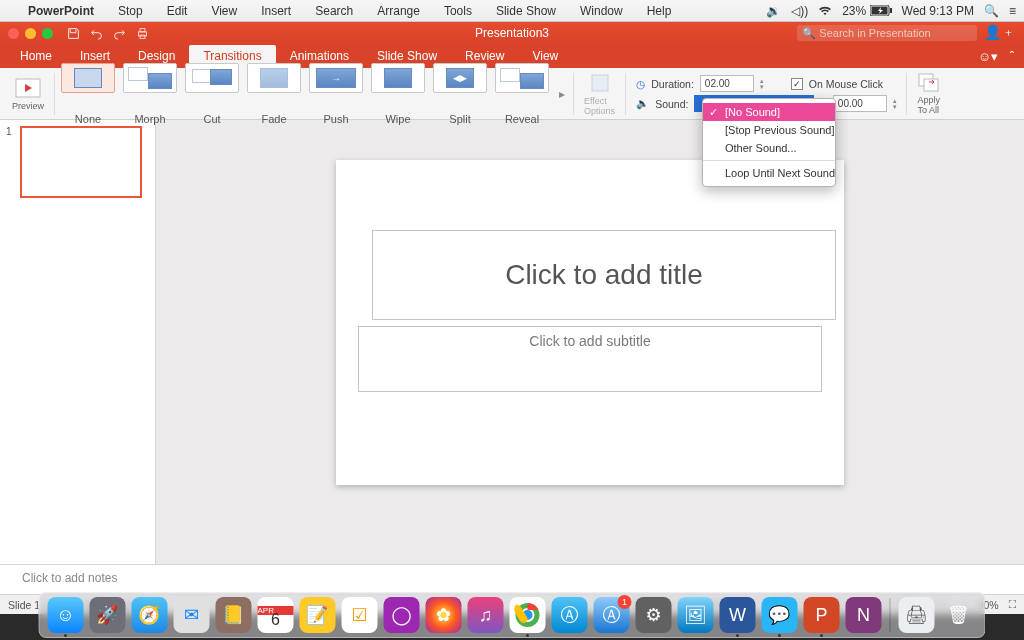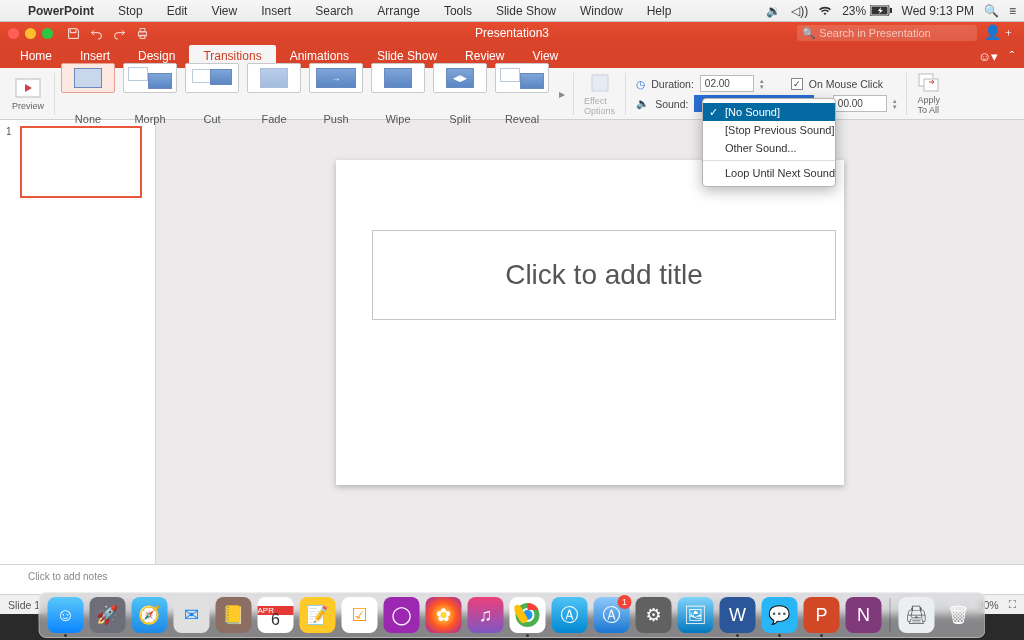--- a/index.html
+++ b/index.html
@@ -46,38 +46,38 @@
 .gallery-nav{ width:14px; height:34px; display:flex; align-items:center; justify-content:center; color:#888; font-size:12px;}
 
 .timing{ display:flex; flex-direction:column; gap:3px; font-size:10.5px; color:#444; margin-left:6px;}
 .timing .row{ display:flex; align-items:center; gap:6px;}
 .timing .fld{ width:54px; height:17px; border:1px solid #bbb; background:#fff; font-size:10px; padding:0 4px; display:flex; align-items:center; justify-content:space-between;}
 .spin{ width:10px; display:flex; flex-direction:column; font-size:6px; line-height:6px; color:#888; margin-left:-1px;}
 .chk{ width:12px;height:12px; border:1px solid #888; background:#fff; display:inline-flex; align-items:center; justify-content:center; font-size:9px; color:#333;}
 
 .dropdown-popup{ position:absolute; top:30px; left:702px; width:134px; background:#fff; border:1px solid #b5b5b5; border-radius:4px; box-shadow:0 4px 14px rgba(0,0,0,.28); z-index:50; padding:4px 0; font-size:11px; color:#333;}
 .dropdown-popup .opt{ padding:3px 12px 3px 22px; position:relative; white-space:nowrap;}
-.dropdown-popup .opt.sel{ background:#0369a1; color:#fff;}
+.dropdown-popup .opt.sel{ background:#ec4899; color:#fff;}
 .dropdown-popup .opt.sel::before{ content:"✓"; position:absolute; left:6px;}
 .dropdown-popup hr{ border:none; border-top:1px solid #ddd; margin:3px 0;}
 
 
 .workspace{ display:flex; height:444px; background:#eceaea;}
 .thumbs{ width:156px; background:#fff; border-right:1px solid #d5d5d5; padding:6px; }
 .thumb-wrap{ display:flex; gap:4px;}
 .thumb-num{ font-size:10px; color:#555; width:10px;}
 .thumb{ width:122px; height:72px; background:#fff; border:2px solid #e8573a;}
 .canvas-area{ flex:1; display:flex; align-items:flex-start; justify-content:center; padding-top:40px; overflow:hidden;}
 .slide{ width:508px; height:325px; background:#fff; box-shadow:0 2px 6px rgba(0,0,0,.25); position:relative;}
 .ph{ position:absolute; border:1px solid #c5c5c5; display:flex; align-items:center; justify-content:center; color:#7a7a7a;}
 .ph-title{ left:36px; top:70px; width:464px; height:90px; font-size:28px; color:#555;}
 .ph-sub{ left:22px; top:166px; width:464px; height:66px; font-size:14px; align-items:flex-start; padding-top:6px;}
 
 
-.notes{ height:30px; background:#fff; border-top:1px solid #d5d5d5; font-size:10px; color:#888; padding:6px 28px;}
+.notes{ height:30px; background:#fff; border-top:1px solid #d5d5d5; font-size:12px; color:#888; padding:6px 22px;}
 
 
 .statusbar{ height:20px; background:#f0f0f0; border-top:1px solid #d0d0d0; display:flex; align-items:center; font-size:10.5px; color:#555; padding:0 8px;}
 .statusbar .sb-left{ display:flex; gap:14px;}
 .statusbar .sb-right{ margin-left:auto; display:flex; align-items:center; gap:10px;}
 .view-btns{ display:flex; gap:2px;}
 .view-btns span{ width:20px; height:14px; border:1px solid #c0c0c0; background:#fafafa; display:inline-flex; align-items:center; justify-content:center; font-size:9px;}
 .zoom-slider{ width:80px; height:4px; background:#ccc; position:relative; border-radius:2px;}
 .zoom-slider::after{content:""; position:absolute; left:40%; top:-3px; width:8px;height:10px;background:#888;border-radius:2px;}
 
@@ -307,20 +307,21 @@
 <div class="workspace">
   <div class="thumbs">
     <div class="thumb-wrap">
       <div class="thumb-num">1</div>
       <div class="thumb"></div>
     </div>
   </div>
   <div class="canvas-area">
     <div class="slide">
       <div class="ph ph-title">Click to add title</div>
+      <div class="ph ph-sub">Click to add subtitle</div>
     </div>
   </div>
 </div>
 
 <div class="notes">Click to add notes</div>
 
 <div class="statusbar">
   <div class="sb-left">
     <span>Slide 1 of 1</span>
     <span>English (Australia)</span>

